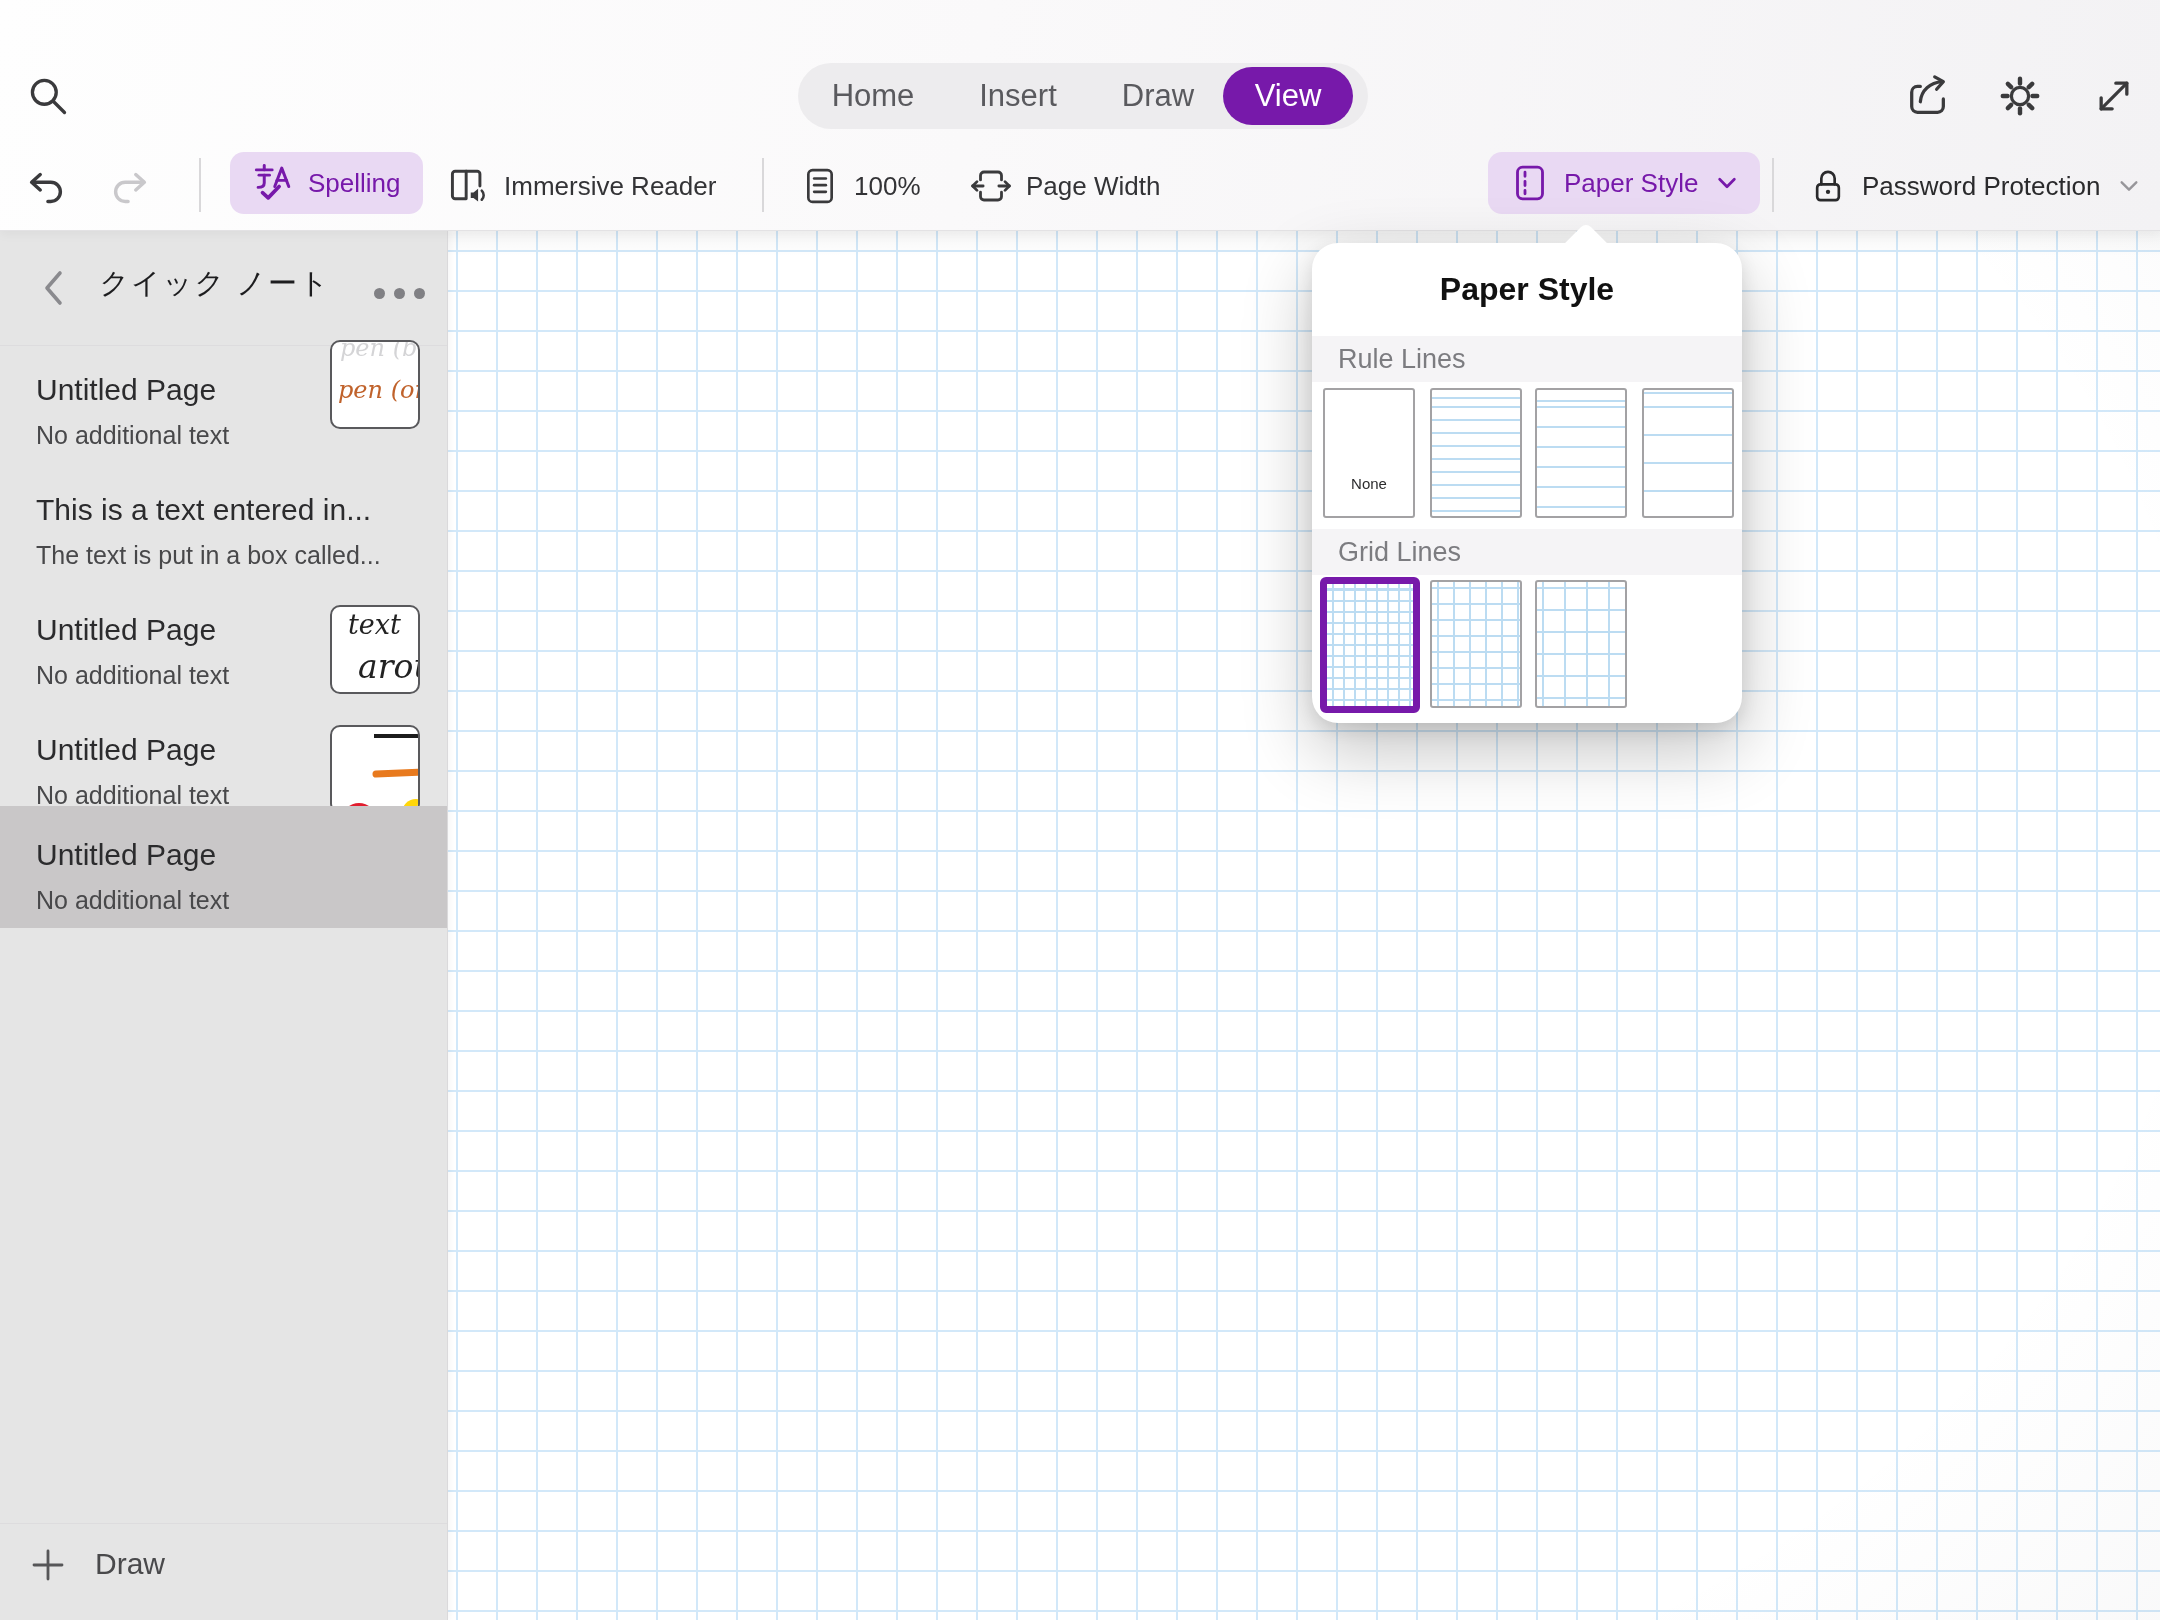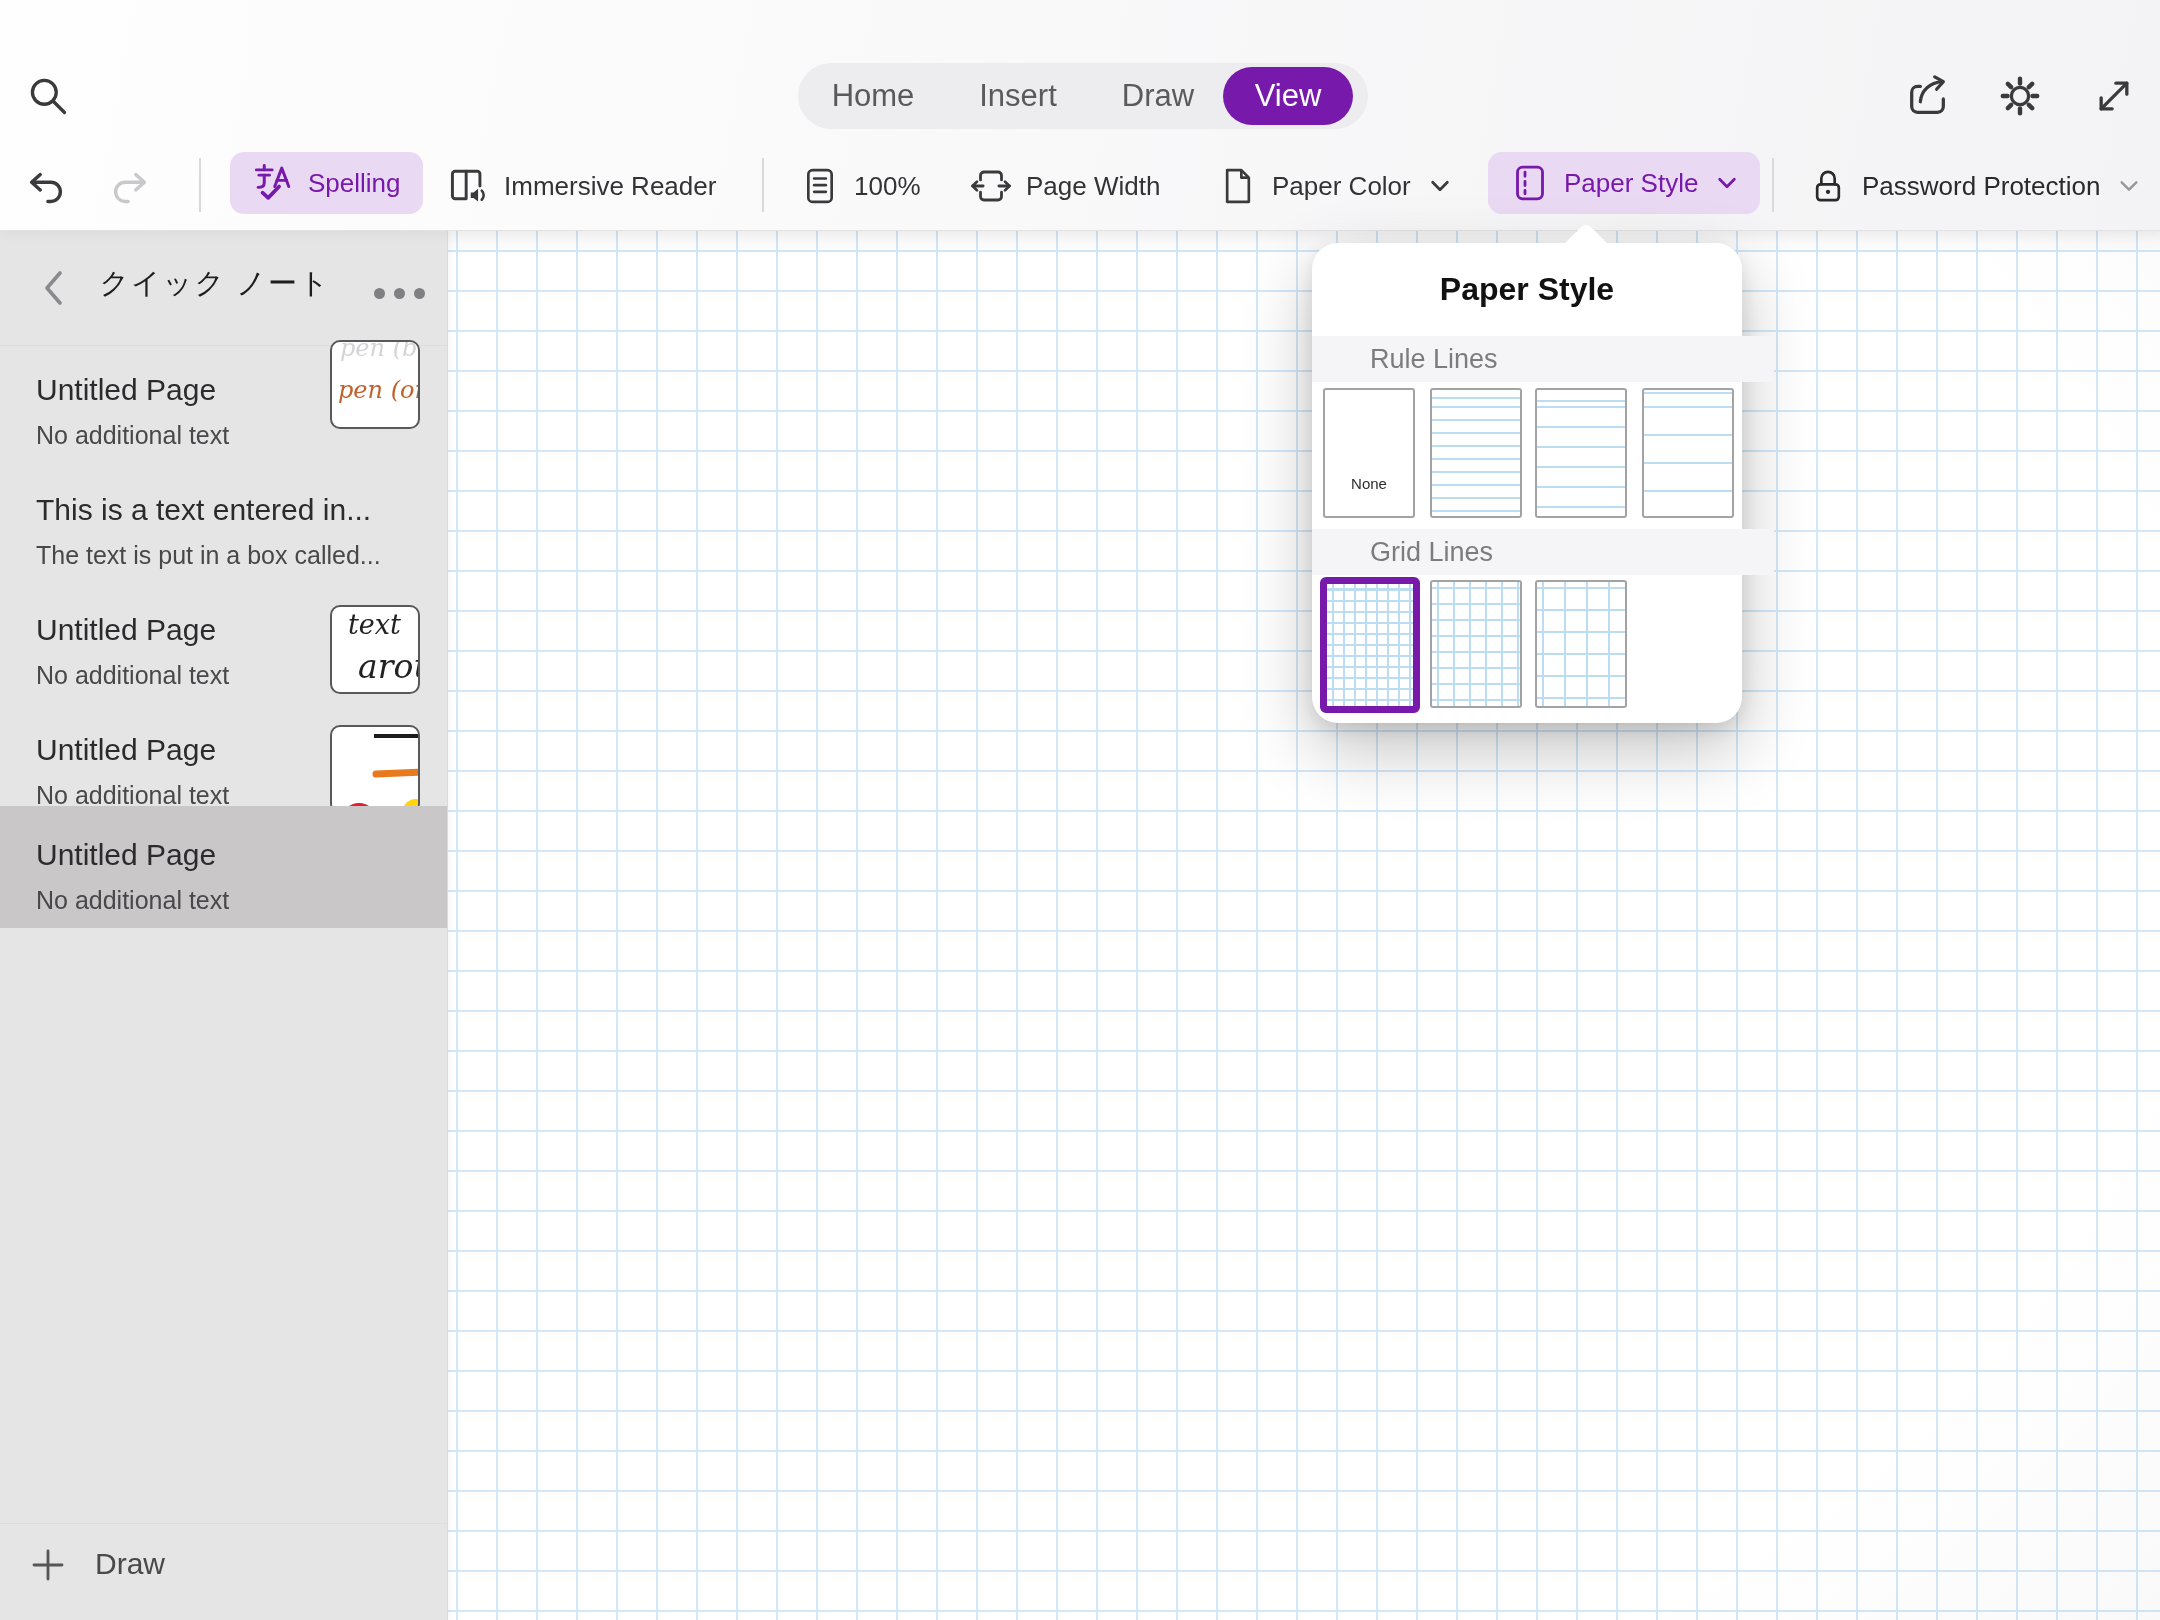--- a/index.html
+++ b/index.html
@@ -60,21 +60,21 @@
   .vignette{position:absolute;inset:0;pointer-events:none;
             background:radial-gradient(115% 115% at 35% 42%,rgba(0,0,0,0) 58%,rgba(95,95,105,.085) 100%),
                        linear-gradient(to bottom,rgba(0,0,0,.045),rgba(0,0,0,0) 26px);}
 
   
   .popover{position:absolute;left:1312px;top:243px;width:430px;height:480px;background:#fff;border-radius:26px;
            box-shadow:0 26px 70px rgba(0,0,0,.24),0 6px 18px rgba(0,0,0,.10);z-index:6;}
   .popover::before{content:"";position:absolute;top:-13px;left:255px;width:38px;height:38px;background:#fff;
                    border-radius:7px;transform:rotate(45deg);z-index:-1;}
   .pop-title{position:absolute;left:0;top:28px;width:100%;text-align:center;font-size:32px;font-weight:700;color:#111;}
-  .band{position:absolute;left:0;width:100%;height:46px;background:#f5f4f6;display:flex;align-items:center;padding-left:32px;}
+  .band{position:absolute;left:0;width:100%;height:46px;background:#f5f4f6;display:flex;align-items:center;}
   .band span{font-size:27px;color:#7c7c80;padding-left:26px;}
   .band.rule{top:93px;}
   .band.grid{top:286px;}
   .swatch{position:absolute;width:92px;height:130px;background:#fff;border:2px solid #a3a2a4;border-radius:3px;
           box-sizing:border-box;overflow:hidden;}
   .sw-lines{position:absolute;inset:0;}
   .ruled{background-image:repeating-linear-gradient(to bottom,#bcdcf2 0 2px,transparent 2px var(--sp));
          background-position:0 16px;}
   .gridded{background-image:
             repeating-linear-gradient(to right,#bcdcf2 0 2px,transparent 2px var(--sp)),
@@ -197,34 +197,20 @@
           <path d="M12 31 v5 a4 4 0 0 0 4 4 h16 a4 4 0 0 0 4 -4 v-5"></path>
           <line x1="15" y1="24" x2="3" y2="24"></line>
             <polyline points="8,19 3,24 8,29"></polyline>
           <line x1="33" y1="24" x2="45" y2="24"></line>
             <polyline points="40,19 45,24 40,29"></polyline>
         </svg>
       </span>
       <span>Page Width</span>
     </div>
 
-    <div class="ritem" style="left:1218px;">
-      <span>
-        <svg class="ic" width="40" height="40" viewBox="0 0 48 48" fill="none" stroke="#3a3a3c" stroke-width="3.2" stroke-linejoin="round">
-          <path d="M11 5 h17 l9 9 v29 h-26 z"></path>
-          <path d="M28 5 v9 h9"></path>
-        </svg>
-      </span>
-      <span>Paper Color</span>
-      <span class="chev">
-        <svg class="ic" width="22" height="22" viewBox="0 0 24 24" fill="none" stroke="#3a3a3c" stroke-width="3" stroke-linecap="round" stroke-linejoin="round">
-            <polyline points="4,8 12,16 20,8"></polyline>
-          </svg>
-      </span>
-    </div>
 
     <div class="ritem pillbtn" style="left:1488px;height:62px;top:152px;">
       <span>
         <svg class="ic" width="40" height="40" viewBox="0 0 48 48" fill="none" stroke="#7719aa" stroke-width="3.4" stroke-linecap="round">
           <rect x="9" y="5" width="30" height="38" rx="6"></rect>
           <line x1="18" y1="11" x2="18" y2="37" stroke-dasharray="5 6"></line>
         </svg>
       </span>
       <span class="lbl">Paper Style</span>
       <span class="chev">

